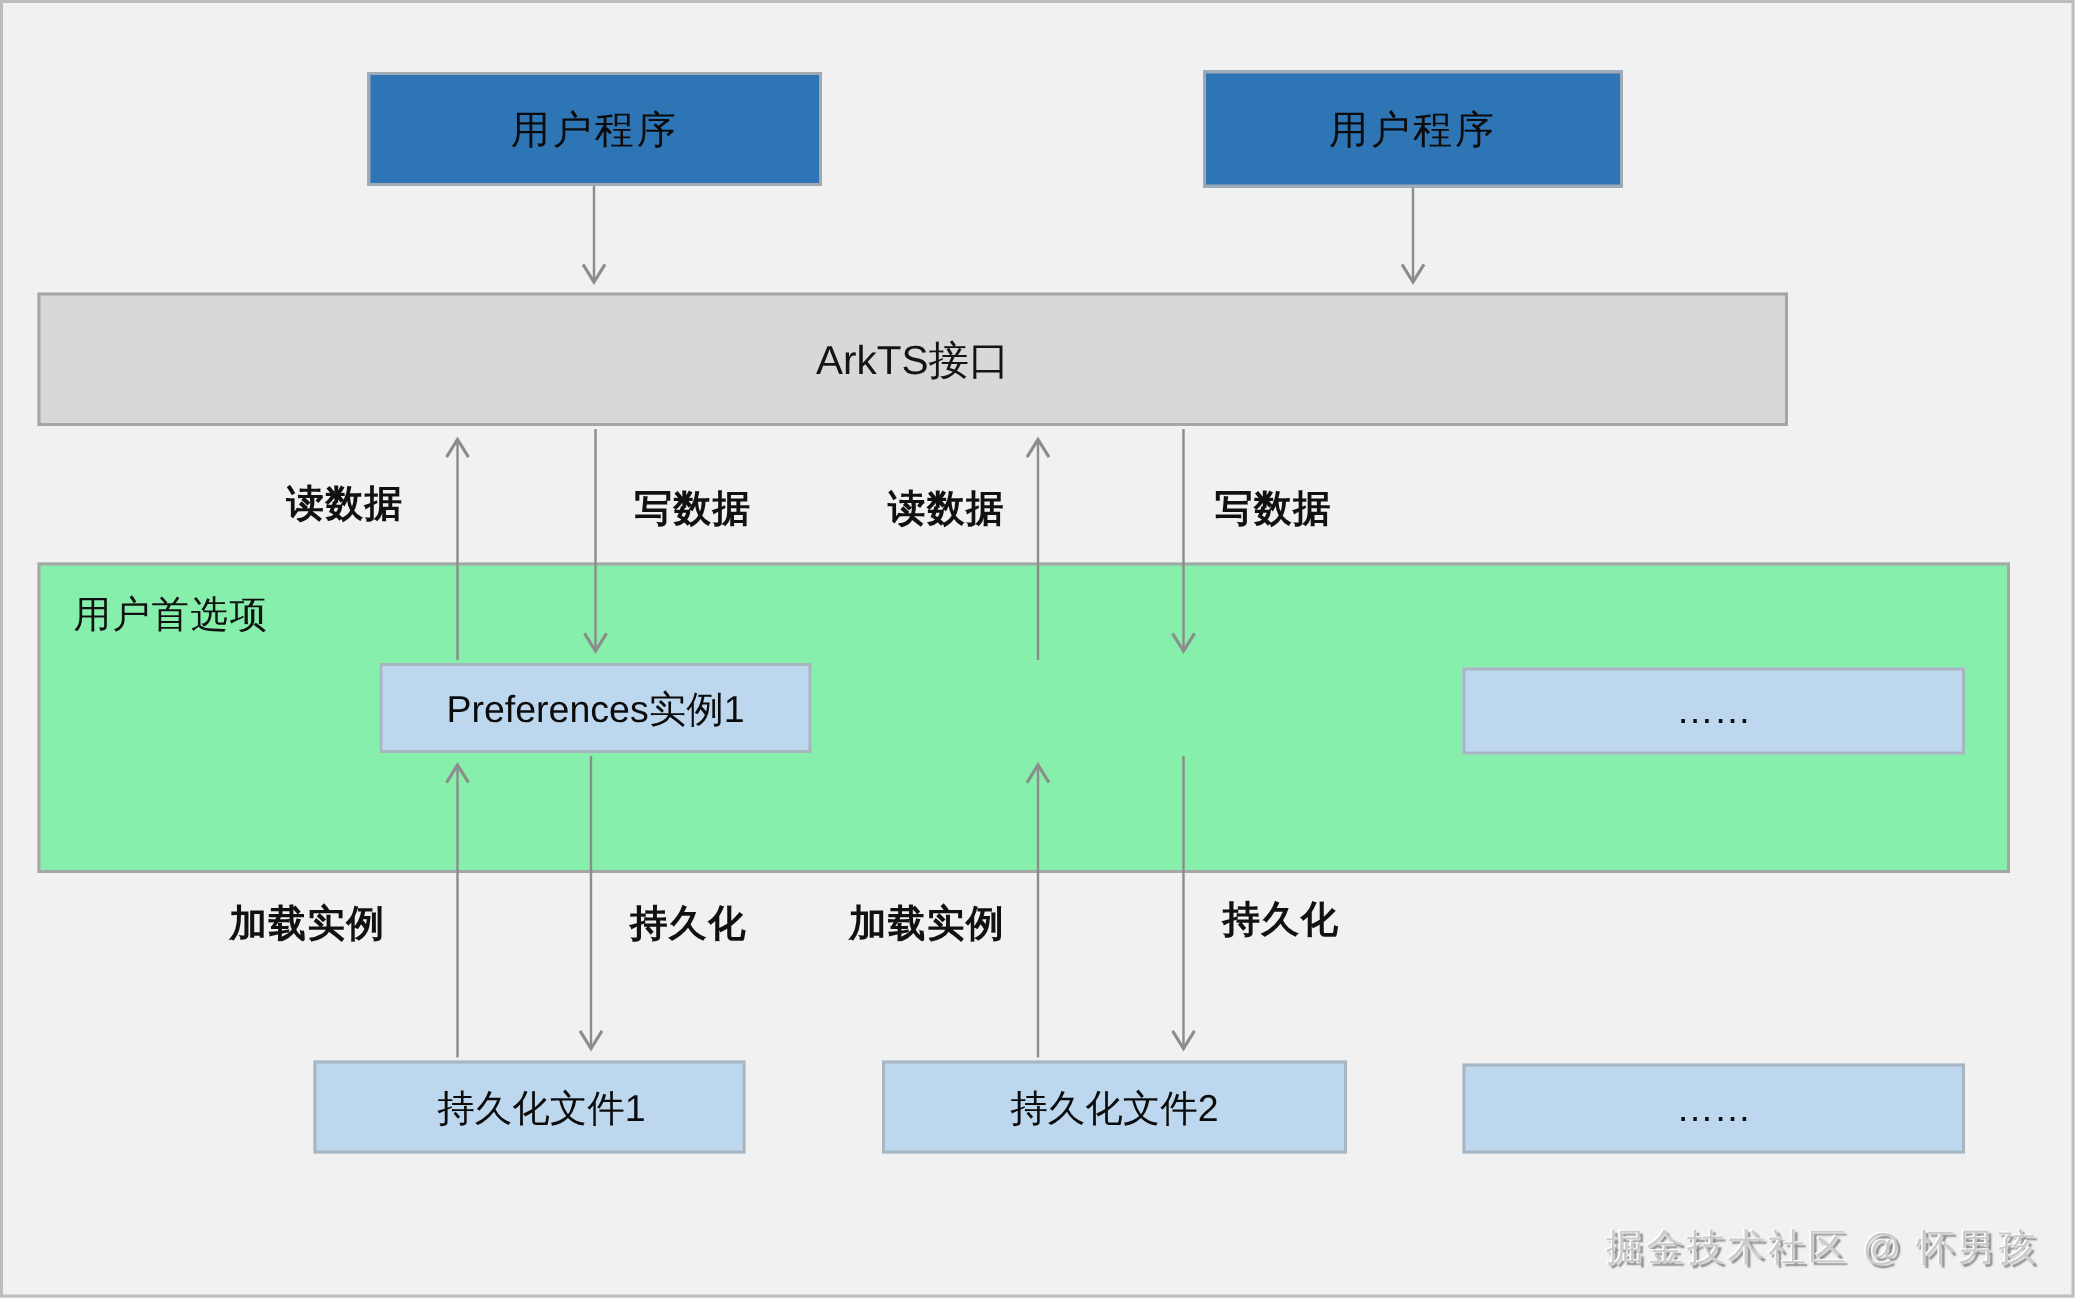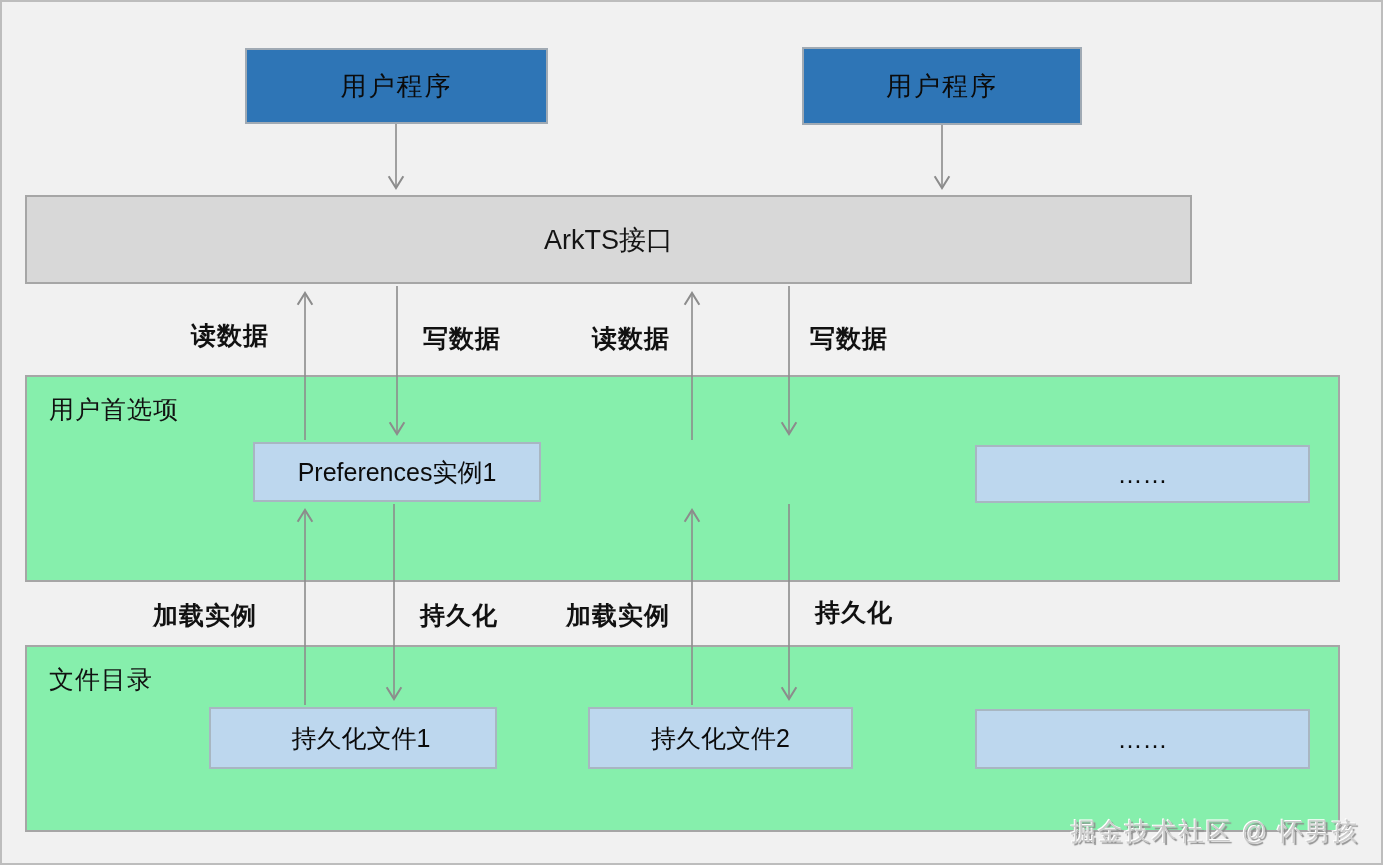--- a/index.html
+++ b/index.html
@@ -93,27 +93,24 @@
   </div>
   <div class="abs item-box" style="left:973px;top:443px;width:335px;height:58px;">
     <span>……</span>
   </div>
 
   <div class="flow-label" style="left:203px;top:597px;">加载实例</div>
   <div class="flow-label" style="left:457px;top:597px;">持久化</div>
   <div class="flow-label" style="left:616px;top:597px;">加载实例</div>
   <div class="flow-label" style="left:852px;top:594px;">持久化</div>
 
-  <div class="abs panel" style="left:23px;top:643px;width:1315px;height:187px;">
-    <div class="panel-title">文件目录</div>
-  </div>
   <div class="abs item-box" style="left:207px;top:705px;width:288px;height:62px;padding-left:16px;">
     <span>持久化文件1</span>
   </div>
-  <div class="abs item-box" style="left:586px;top:705px;width:265px;height:62px;">
+  <div class="abs item-box" style="left:586px;top:705px;width:310px;height:62px;">
     <span>持久化文件2</span>
   </div>
   <div class="abs item-box" style="left:973px;top:707px;width:335px;height:60px;">
     <span>……</span>
   </div>
 
   <svg class="arrows" width="1383" height="865" viewBox="0 0 1383 865">
     <defs>
       <marker id="arrow" viewBox="0 0 12 12" refX="9" refY="6" markerWidth="11" markerHeight="11" orient="auto">
         <path d="M1,1 L9,6 L1,11" fill="none" stroke="#8c8c8c" stroke-width="1.4"></path>

